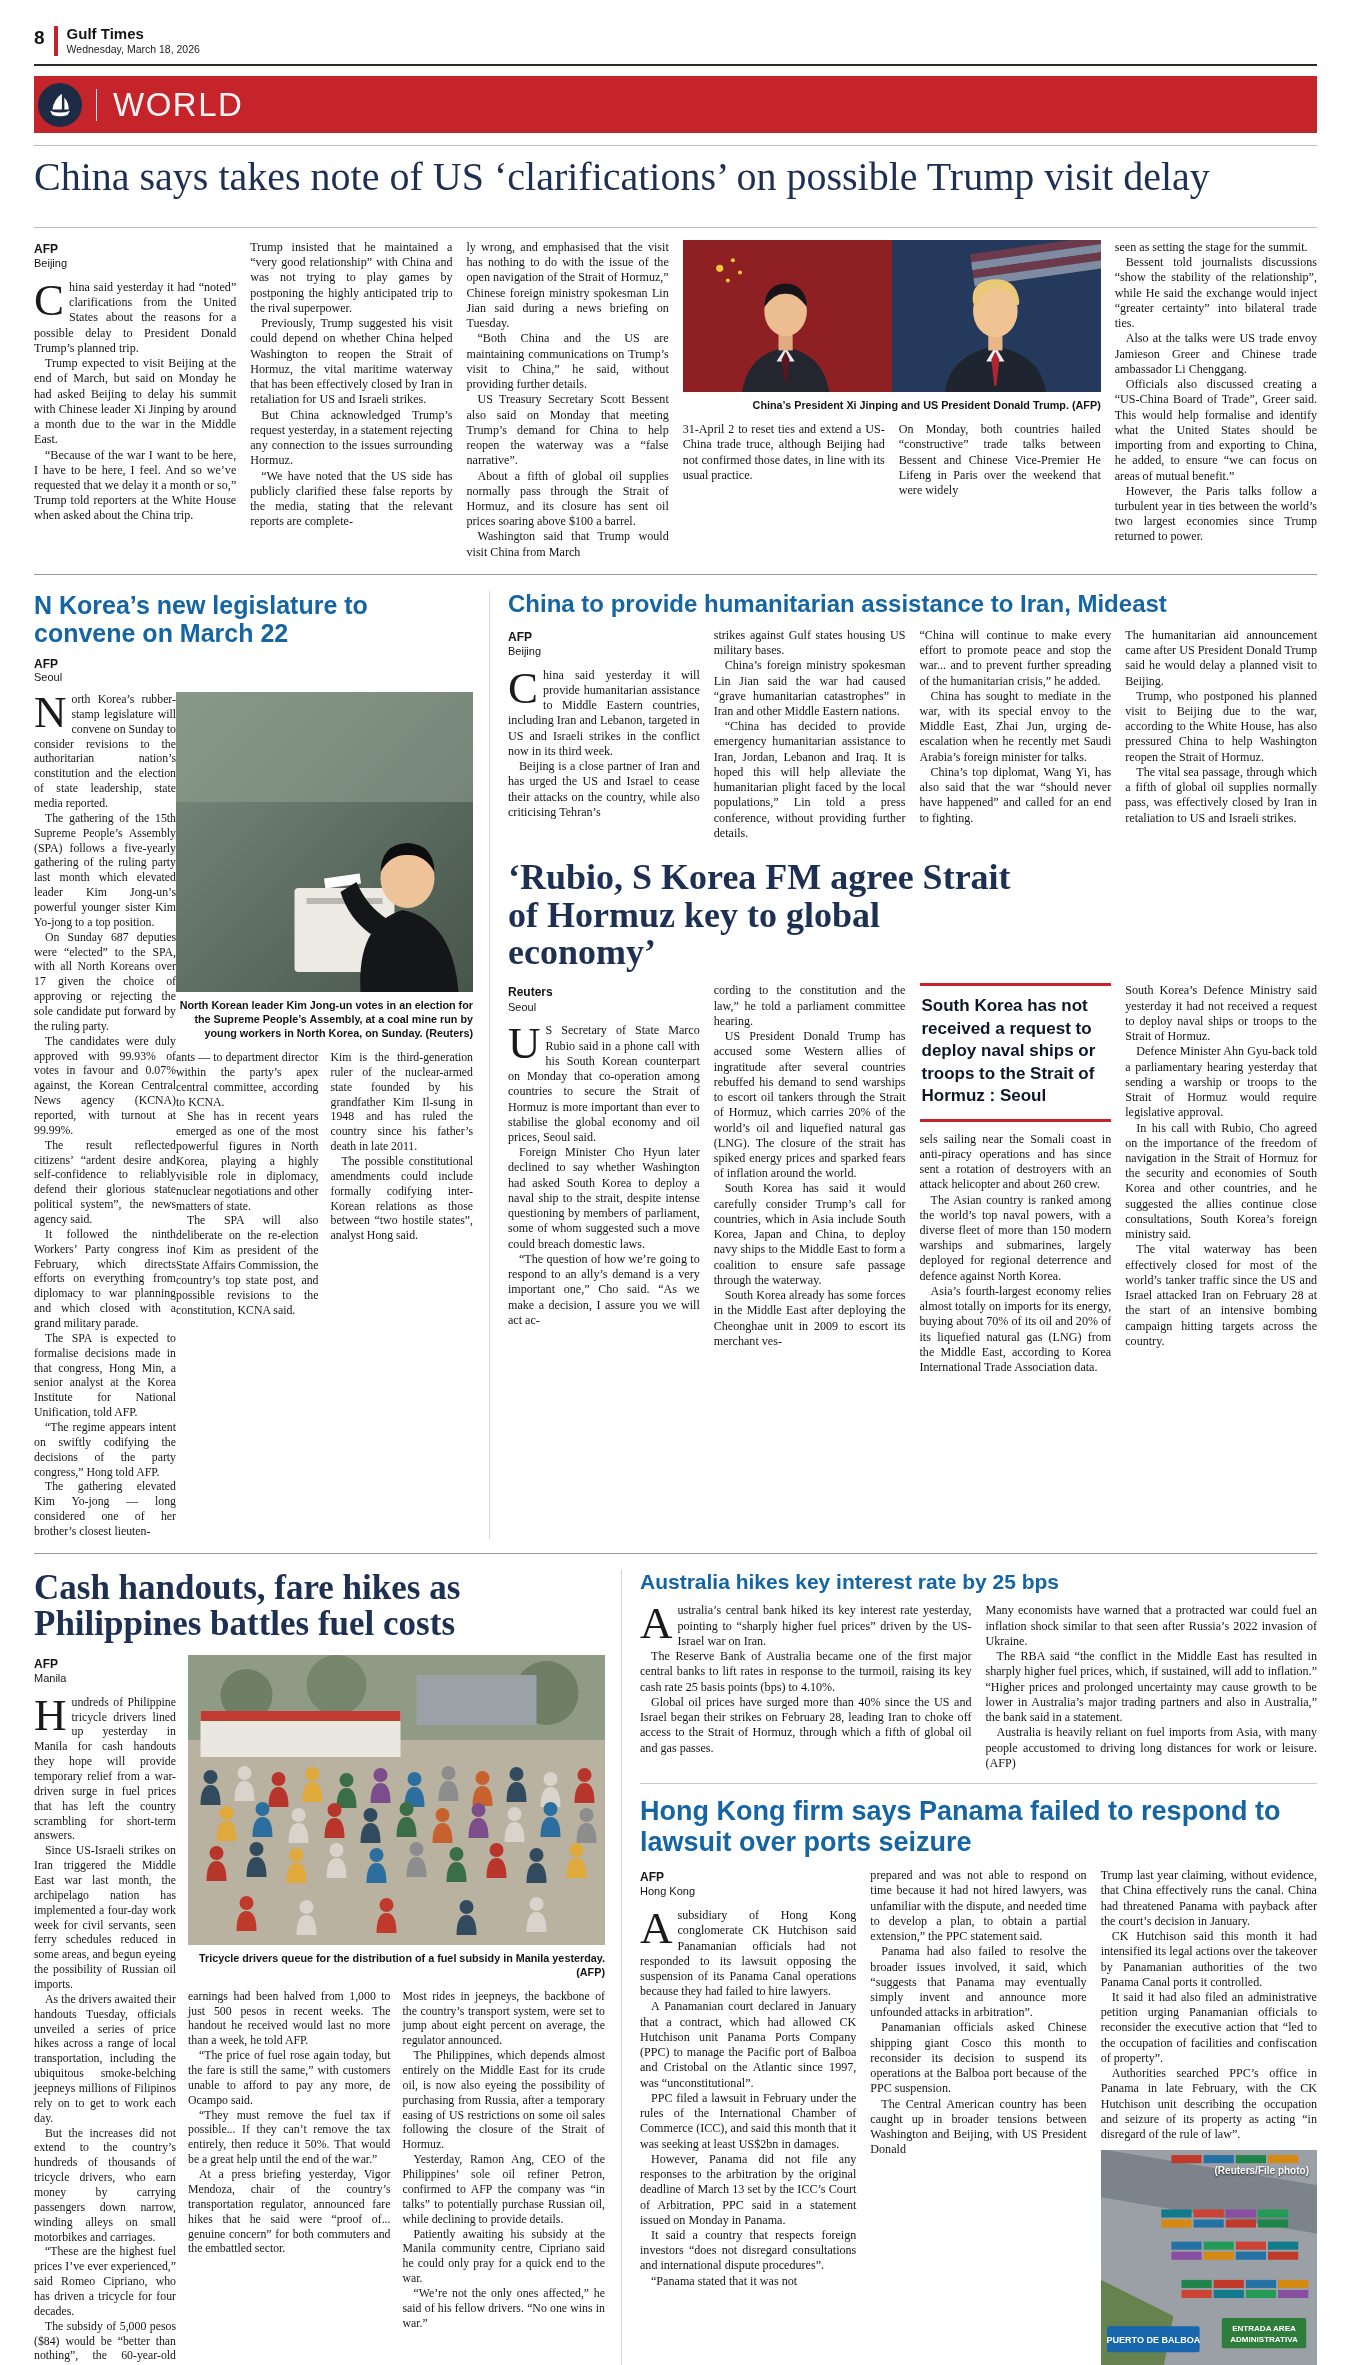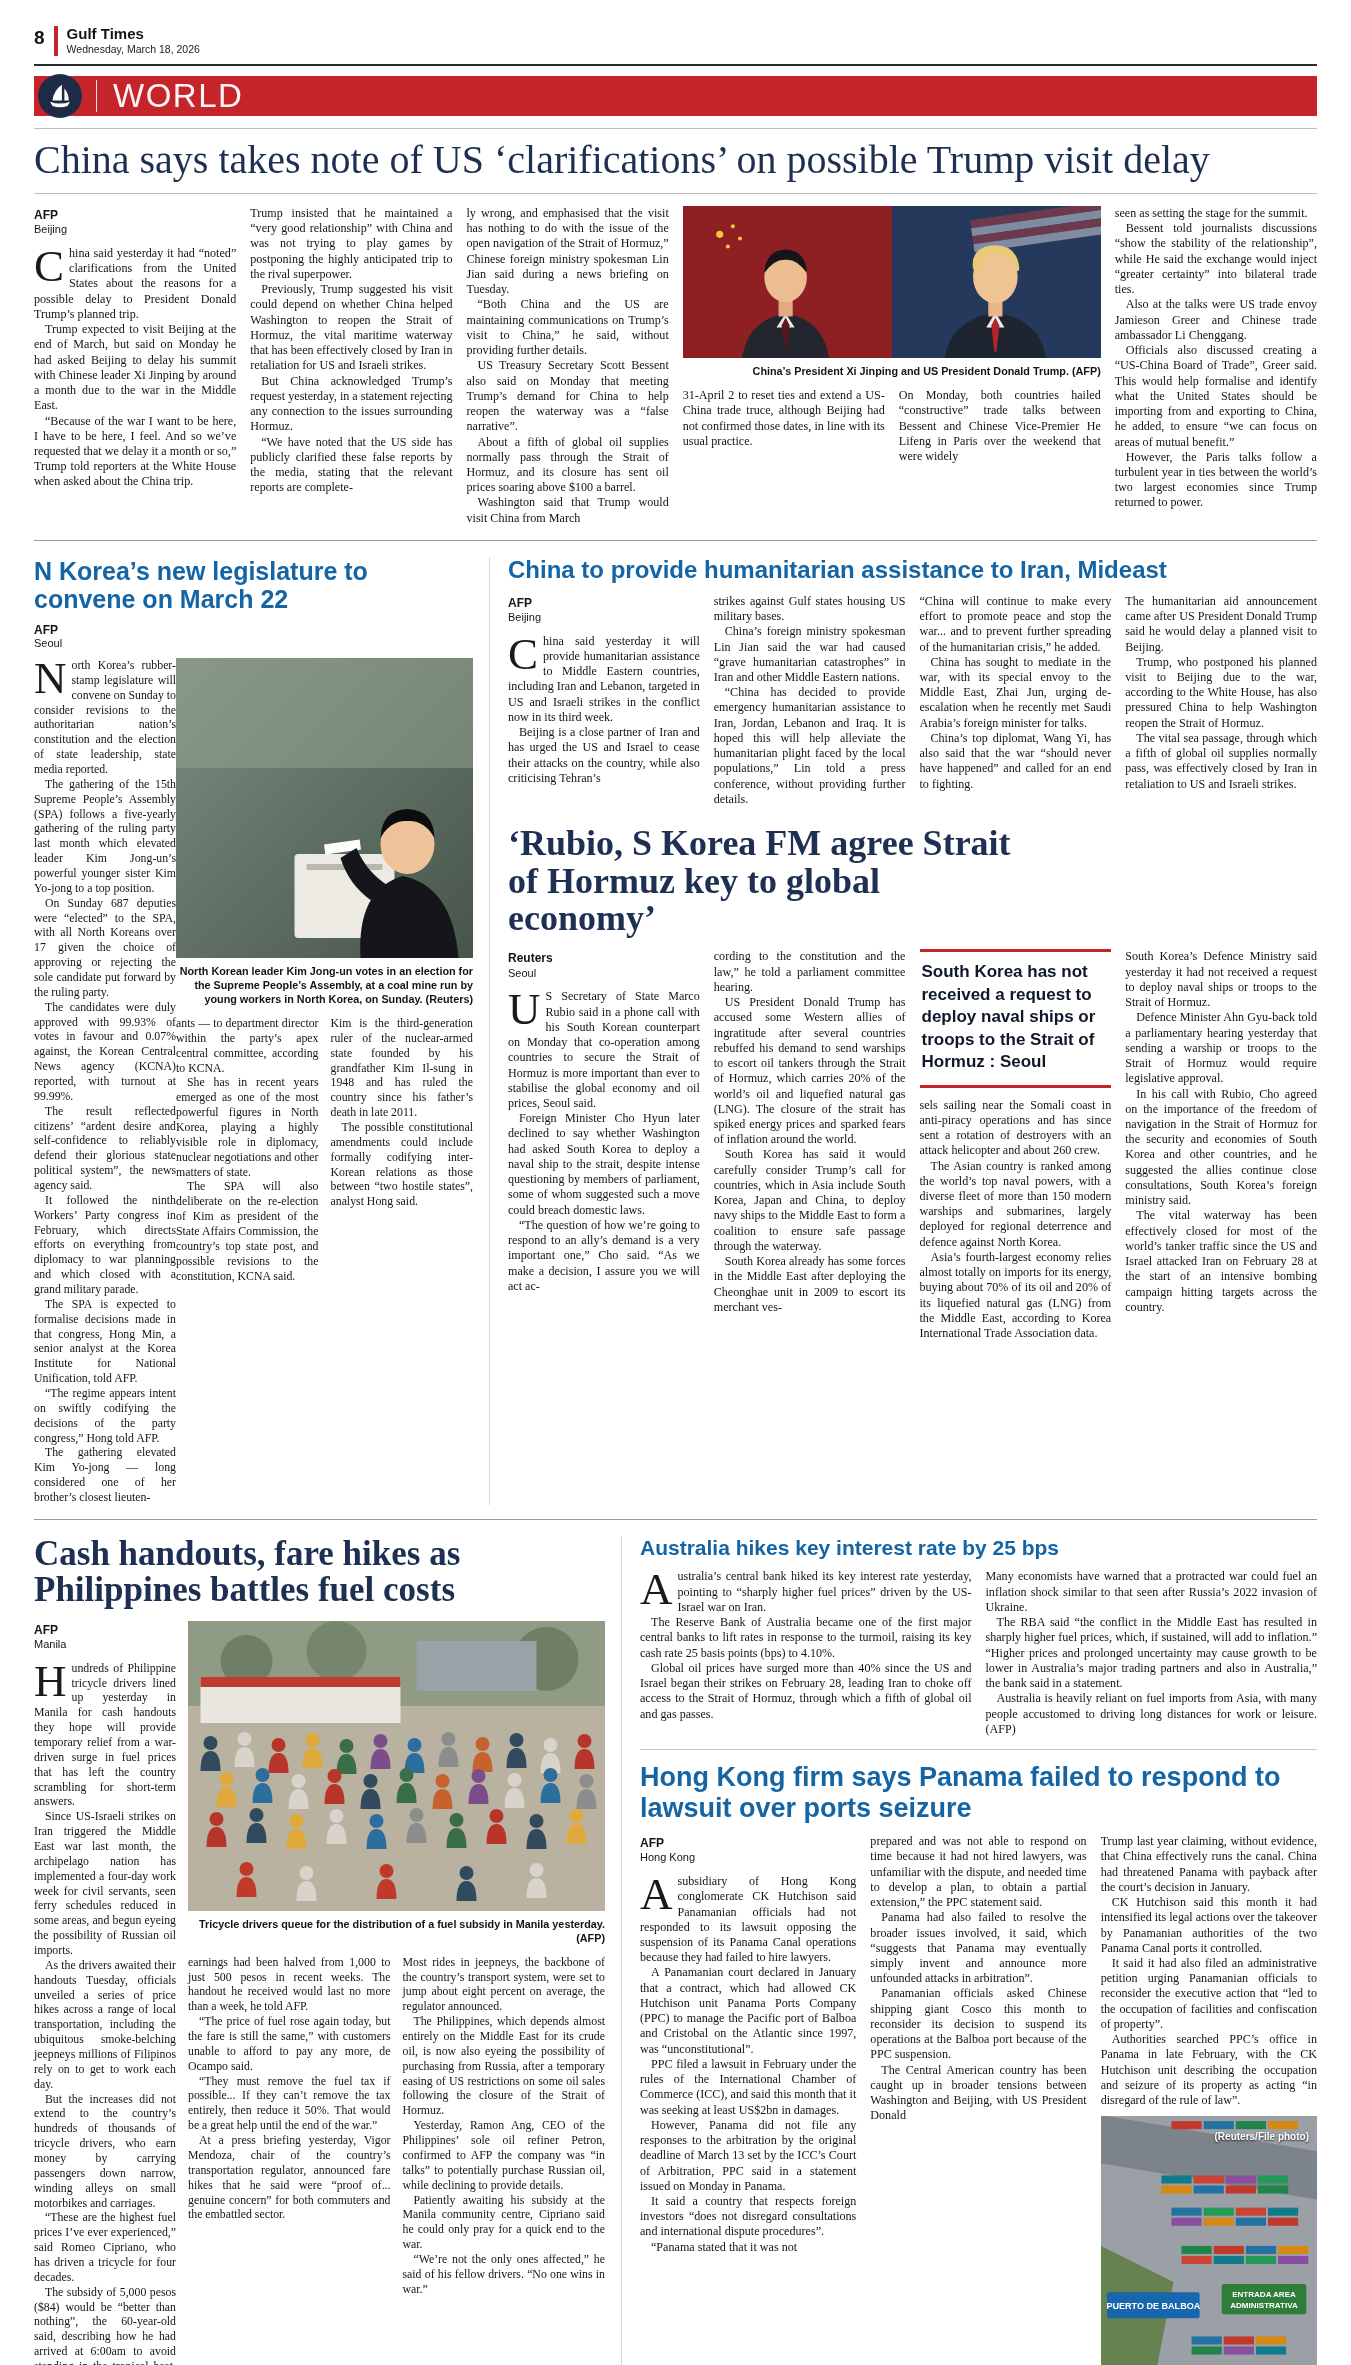--- a/index.html
+++ b/index.html
@@ -8,42 +8,42 @@
   .page { width:1351px; margin:0 auto; background:#fff; padding:22px 34px 46px; }
 
   
   .topbar { display:flex; align-items:flex-start; gap:9px; padding:4px 0 8px; border-bottom:2px solid #2a2a2a; }
   .pagenum { font-family:"Liberation Sans",sans-serif; font-weight:700; font-size:19px; line-height:1; padding-top:2px; }
   .redtick { width:4px; height:30px; background:#c5242b; }
   .brand-name { display:block; font-family:"Liberation Sans",sans-serif; font-weight:700; font-size:15px; line-height:1.1; }
   .brand-date { display:block; font-family:"Liberation Sans",sans-serif; font-size:10.5px; color:#222; }
 
   
-  .masthead { margin-top:10px; height:40px; background:#c5242b; display:flex; align-items:center; }
+  .masthead { margin-top:10px; height:57px; background:#c5242b; display:flex; align-items:center; }
   .logo-circle { width:44px; height:44px; border-radius:50%; background:#1d2b45; margin-left:4px; display:flex; align-items:center; justify-content:center; flex:none; }
   .logo-circle svg { width:30px; height:30px; }
   .mast-sep { width:1px; height:32px; background:rgba(255,255,255,.85); margin:0 16px 0 14px; }
   .mast-title { font-family:"Liberation Sans",sans-serif; font-size:33px; letter-spacing:1.5px; color:#fff; opacity:.95; font-weight:400; }
 
   
   .rule { border:none; border-top:1px solid #9a9a9a; margin:14px 0; }
   .rule-light { border:none; border-top:1px solid #c9c9c9; margin:12px 0; }
   .cols { display:flex; gap:14px; font-size:12.1px; line-height:1.26; text-align:justify; }
   .col { flex:1; min-width:0; }
   .para { margin:0; }
   .para + .para { text-indent:11px; }
   .txt .para:first-child { text-indent:0; }
   .dc .txt .para:first-child::first-letter { float:left; font-size:45px; line-height:36px; padding:2px 5px 0 0; color:#1a1a1a; }
   .byline { font-family:"Liberation Sans",sans-serif; margin:2px 0 9px; text-align:left; }
   .byline .agency { display:block; font-weight:700; font-size:12px; }
   .byline .loc { display:block; font-size:11px; }
   .caption { font-family:"Liberation Sans",sans-serif; font-weight:700; font-size:10.8px; line-height:1.3; margin:6px 0 10px; text-align:right; }
 
   
-  .head-xl { font-family:"Liberation Serif",serif; font-weight:400; font-size:40px; line-height:1.05; color:#1d2f52; margin:0; padding:10px 0 12px; border-top:1px solid #bdbdbd; border-bottom:1px solid #bdbdbd; margin-top:12px; margin-bottom:12px; }
+  .head-xl { font-family:"Liberation Serif",serif; font-weight:400; font-size:40px; line-height:1.05; color:#1d2f52; margin:0; padding:10px 0 29px; border-top:1px solid #bdbdbd; border-bottom:1px solid #bdbdbd; margin-top:12px; margin-bottom:12px; }
   .head-serif { font-family:"Liberation Serif",serif; color:#1d2f52; margin:0 0 12px; line-height:1.04; }
   .head-blue { font-family:"Liberation Sans",sans-serif; font-weight:700; color:#1565a5; margin:0 0 10px; line-height:1.12; }
 
   
   .main-photo-wrap { flex:0 0 418px; }
   .photo { position:relative; overflow:hidden; background:#ccc; }
   .photo svg { display:block; width:100%; height:100%; }
   .ph-xi { height:152px; }
   .main-subcols { display:flex; gap:14px; margin-top:4px; }
 

